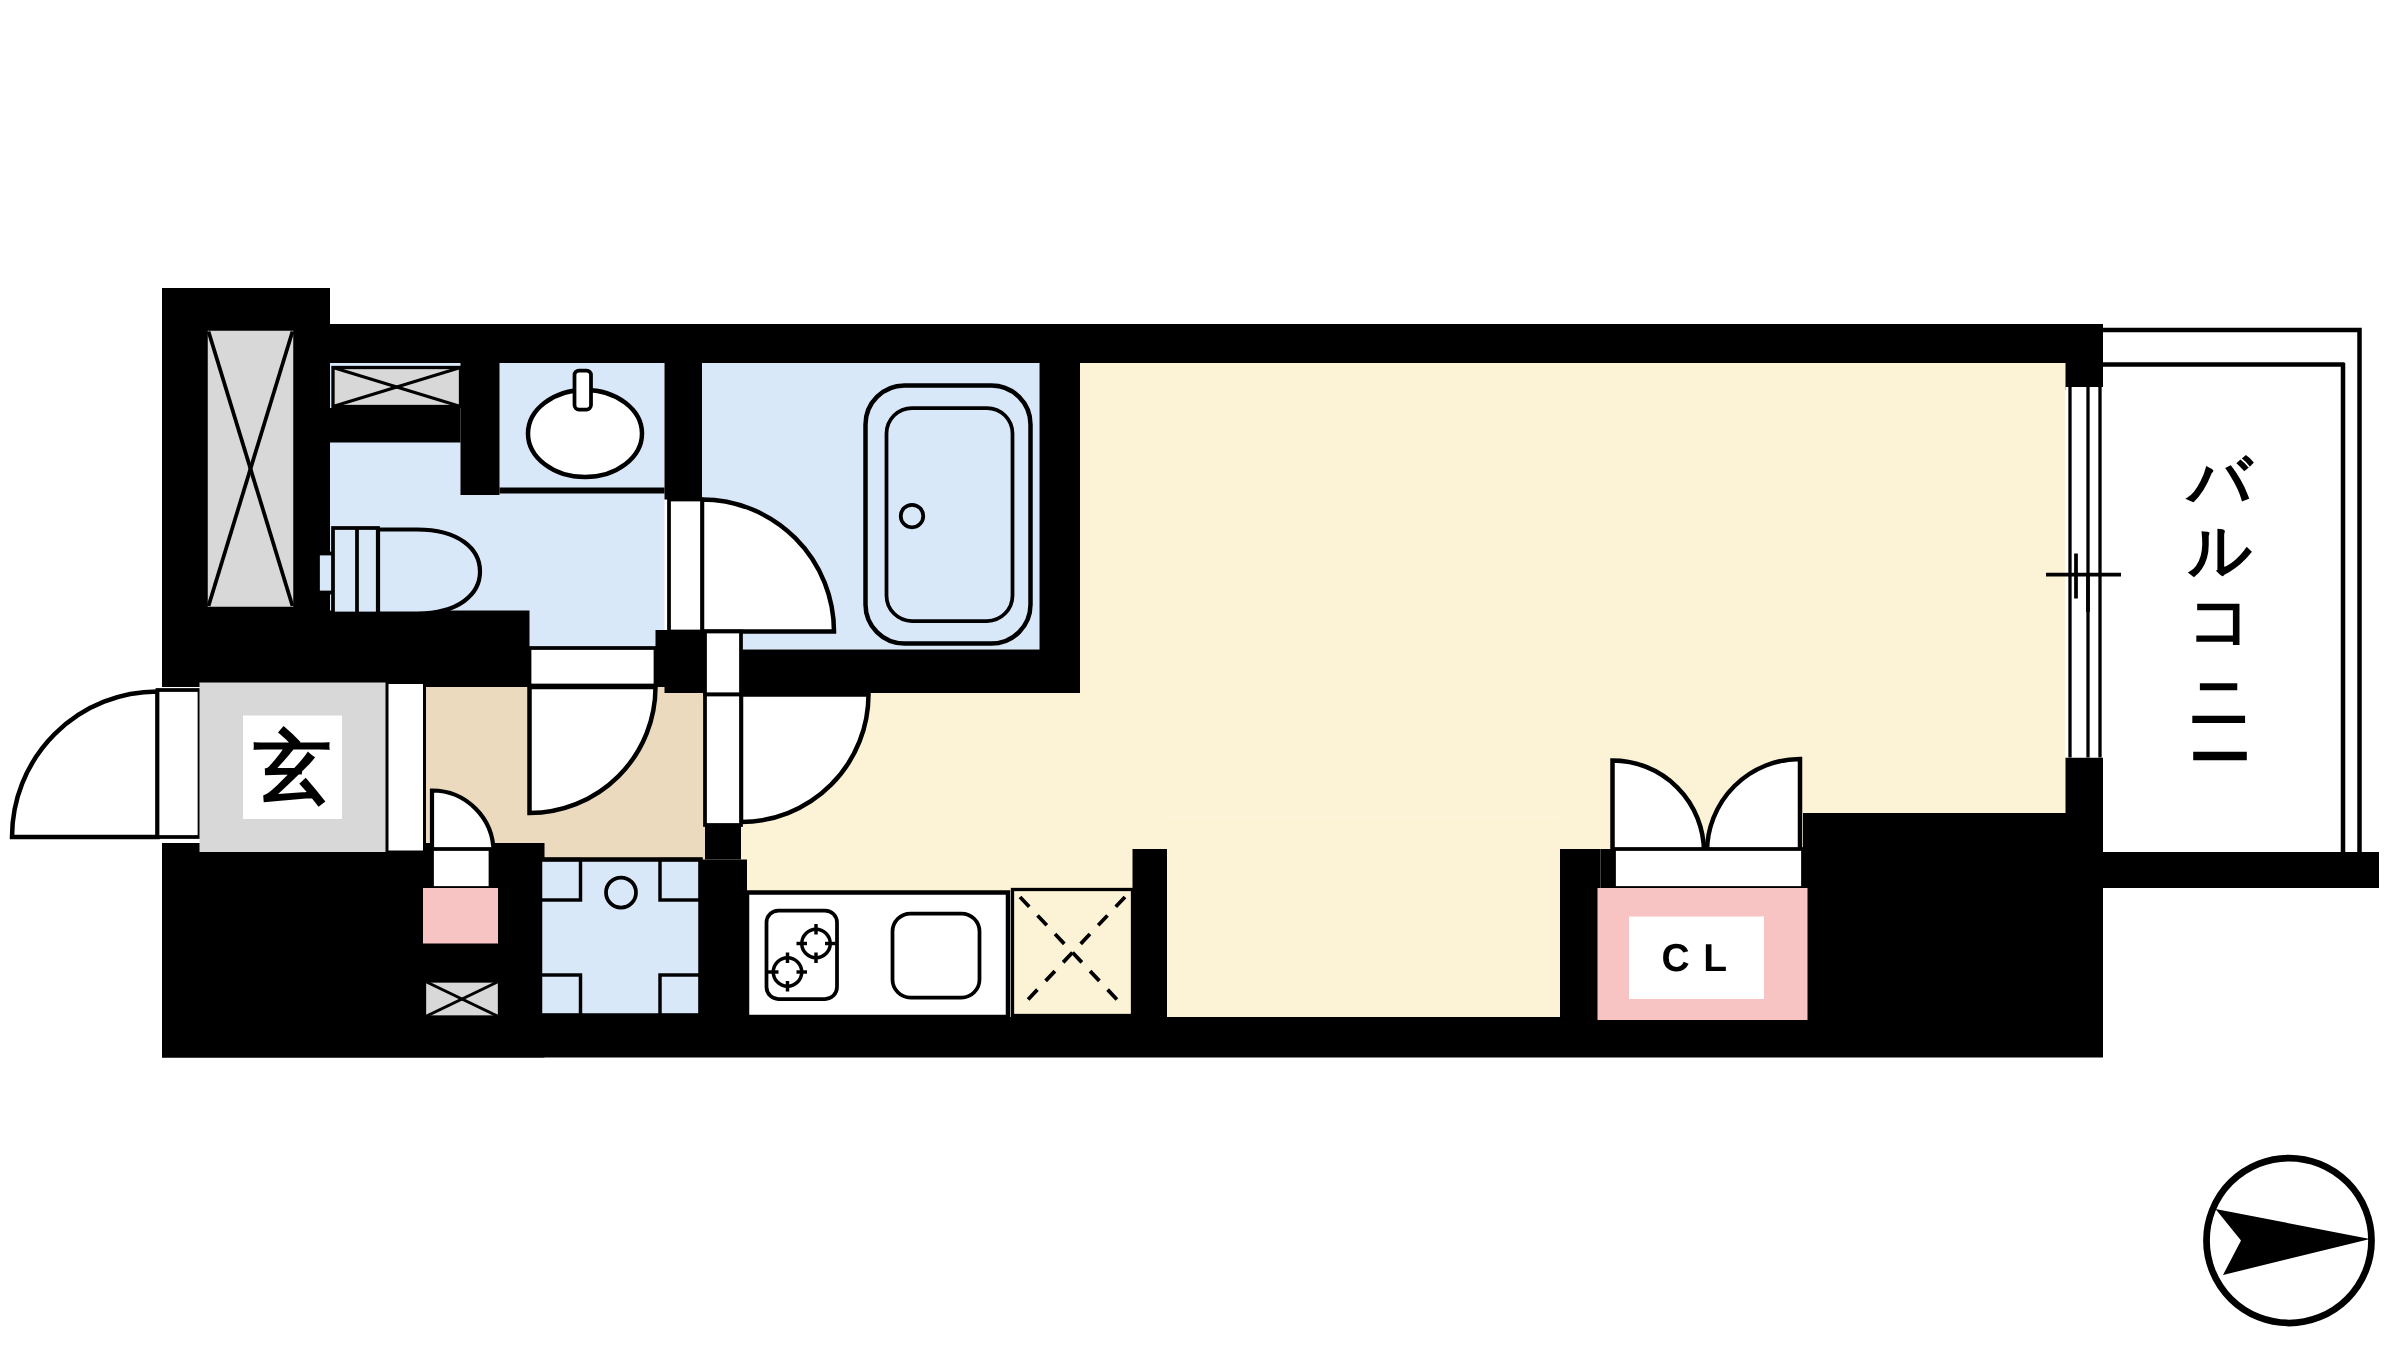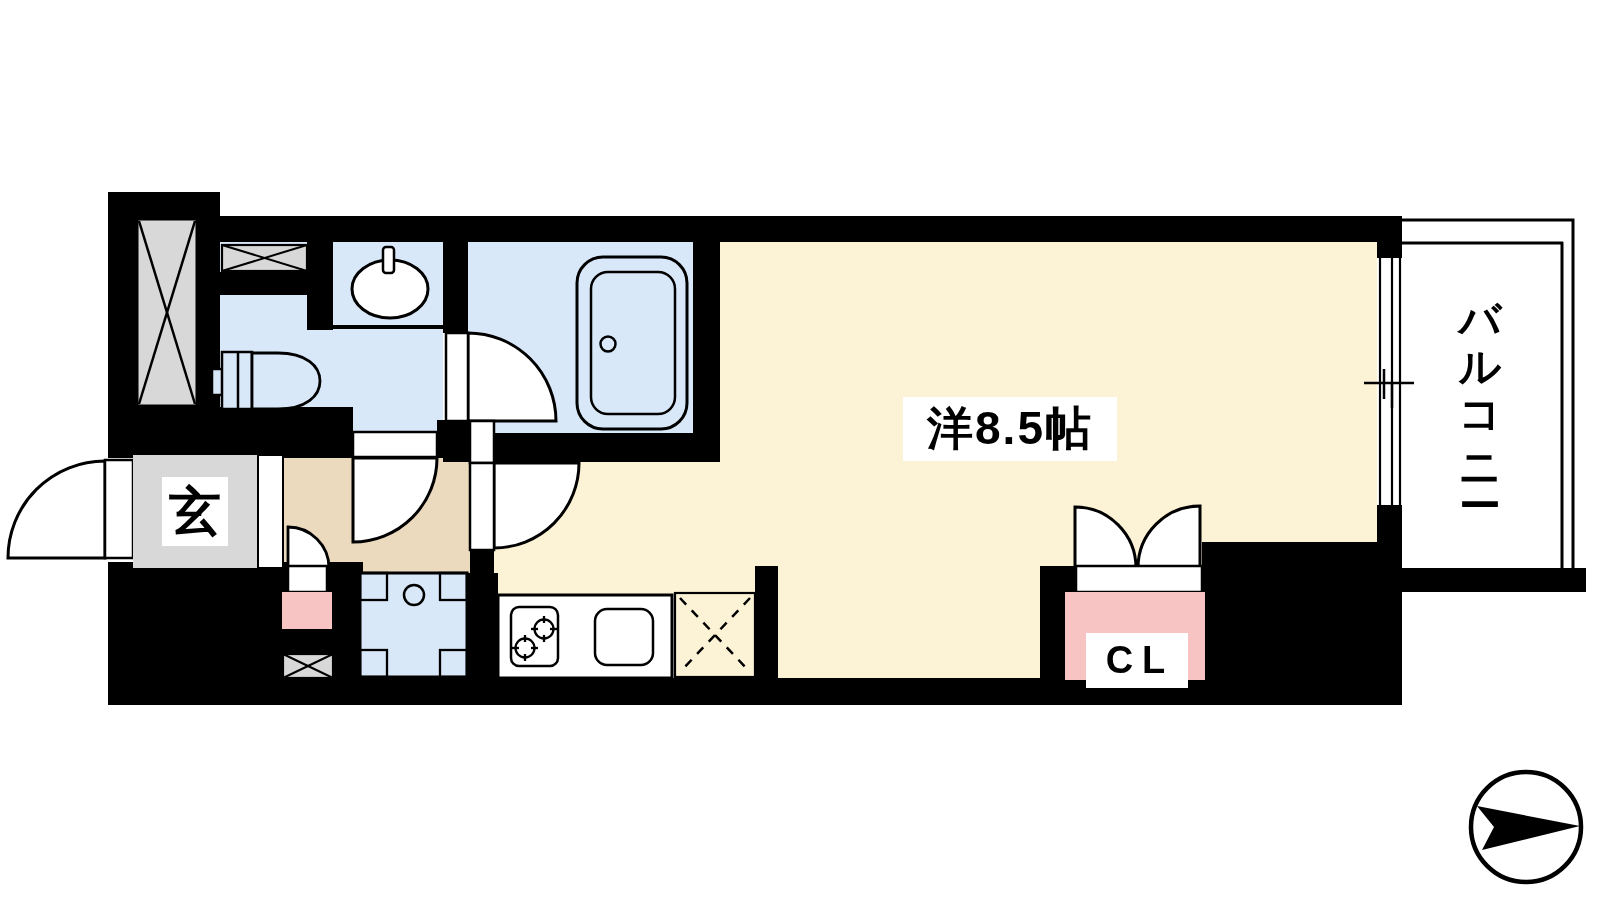--- a/index.html
+++ b/index.html
@@ -3,21 +3,21 @@
 <meta charset="utf-8">
 <style>
   html,body{margin:0;padding:0;background:#fff;}
   #stage{position:relative;width:1600px;height:900px;background:#ffffff;overflow:hidden;
          font-family:"Liberation Sans","DejaVu Sans",sans-serif;}
   #plan-svg{position:absolute;left:0;top:0;}
   .plan-label{position:absolute;display:flex;align-items:center;justify-content:center;
               background:#ffffff;color:#000;font-weight:700;}
   #main-room-label{left:903px;top:397px;width:214px;height:64px;font-size:46px;letter-spacing:2px;}
   #entrance-label{left:162px;top:477px;width:66px;height:69px;font-size:52px;}
-  #cl-label{left:1086px;top:633px;width:102px;height:55px;font-size:38px;letter-spacing:9px;padding-left:6px;box-sizing:border-box;}
+  #cl-label{left:1086px;top:611px;width:90px;height:55px;font-size:26px;letter-spacing:9px;padding-left:6px;box-sizing:border-box;}
   #balcony-label{left:1454px;top:272px;width:52px;height:260px;background:transparent;
                  writing-mode:vertical-rl;text-orientation:mixed;font-size:42px;letter-spacing:5px;
                  justify-content:flex-start;font-weight:700;}
 </style>
 </head>
 <body>
 
 <div id="stage">
   <svg id="plan-svg" width="1600" height="900" viewBox="0 0 1600 900">
 
@@ -158,17 +158,16 @@
 
       <rect x="1065" y="592" width="140" height="88" fill="#F8C3C3"></rect>
     </g>
 
     <g>
       <circle cx="1526" cy="827" r="55" fill="#ffffff" stroke="#000" stroke-width="4.5"></circle>
       <polygon points="1477,806 1580,826 1482,850 1494,827" fill="#000000"></polygon>
     </g>
   </svg>
 
-  <div id="main-room-label" class="plan-label">洋8.5帖</div>
   <div id="entrance-label" class="plan-label">玄</div>
   <div id="cl-label" class="plan-label">CL</div>
   <div id="balcony-label" class="plan-label">バルコニー</div>
 </div>
 
 </body></html>

